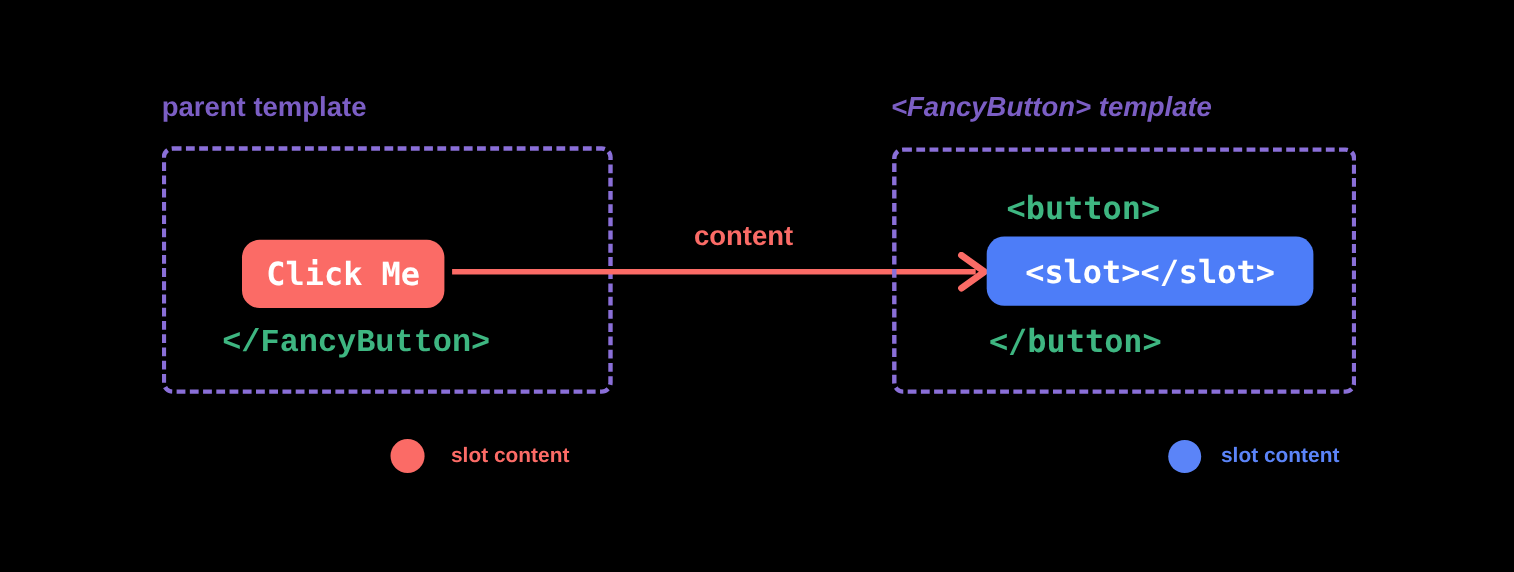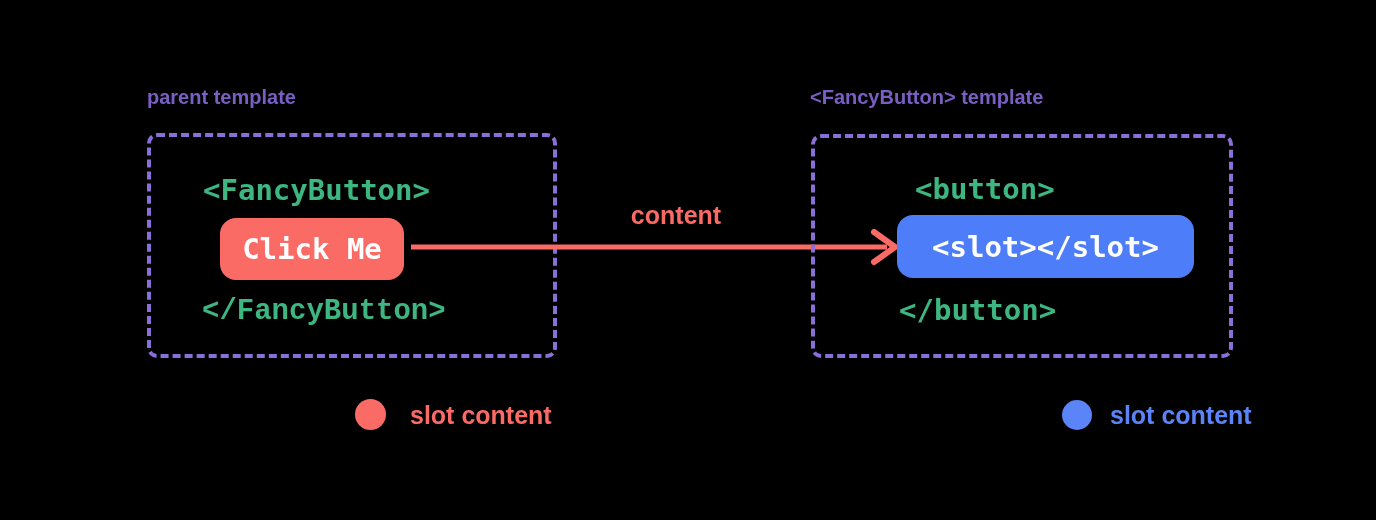--- a/index.html
+++ b/index.html
@@ -16,27 +16,27 @@
   html,body{background:var(--background);}
   .canvas{
     position:relative;
     width:1376px;height:520px;
     background:var(--background);
     overflow:hidden;
     font-family:"Liberation Sans", sans-serif;
   }
   .panel-title{
     position:absolute;
-    font-size:20px;font-weight:700;
+    font-size:25px;font-weight:700;
     color:var(--purple-text);
     line-height:28px;
     letter-spacing:0px;
   }
   .title-parent{left:147px;top:83px;}
-  .title-fancy{left:810px;top:83px;}
+  .title-fancy{left:810px;top:83px;font-style:italic;}
   .dashed-box{
     position:absolute;
     border:4px dashed var(--purple-border);
     border-radius:10px;
   }
   .box-parent{left:147px;top:133px;width:410px;height:225px;}
   .box-fancy{left:811px;top:134px;width:422px;height:224px;}
   .code{
     position:absolute;
     font-family:"DejaVu Sans Mono", monospace;
@@ -67,34 +67,33 @@
     left:576px;top:201px;width:200px;
     text-align:center;
     font-size:25px;font-weight:700;line-height:28px;
     color:var(--coral);
   }
   .legend-dot{position:absolute;border-radius:50%;}
   .dot-content{left:355px;top:399px;width:31px;height:31px;background:var(--coral);}
   .dot-outlet{left:1062px;top:400px;width:30px;height:30px;background:var(--legend-blue);}
   .legend-label{
     position:absolute;
-    font-size:25px;font-weight:700;line-height:28px;
+    font-size:19px;font-weight:700;line-height:28px;
   }
   .label-content{left:410px;top:401px;color:var(--coral);}
   .label-outlet{left:1110px;top:401px;color:var(--legend-blue);}
 </style>
 </head>
 <body>
 
 <div class="canvas">
 
   <div class="panel-title title-parent">parent template</div>
 
   <div class="dashed-box box-parent">
-    <div class="code tag-open">&lt;FancyButton&gt;</div>
     <div class="chip chip-red">
       <span>Click Me</span>
     </div>
     <div class="code tag-close">&lt;/FancyButton&gt;</div>
   </div>
 
   <div class="arrow-label">content</div>
 
   <svg class="arrow-svg" width="500" height="38" viewBox="0 0 500 38">
     <line x1="6" y1="18" x2="482" y2="18" stroke="#fb6b66" stroke-width="5"></line>

